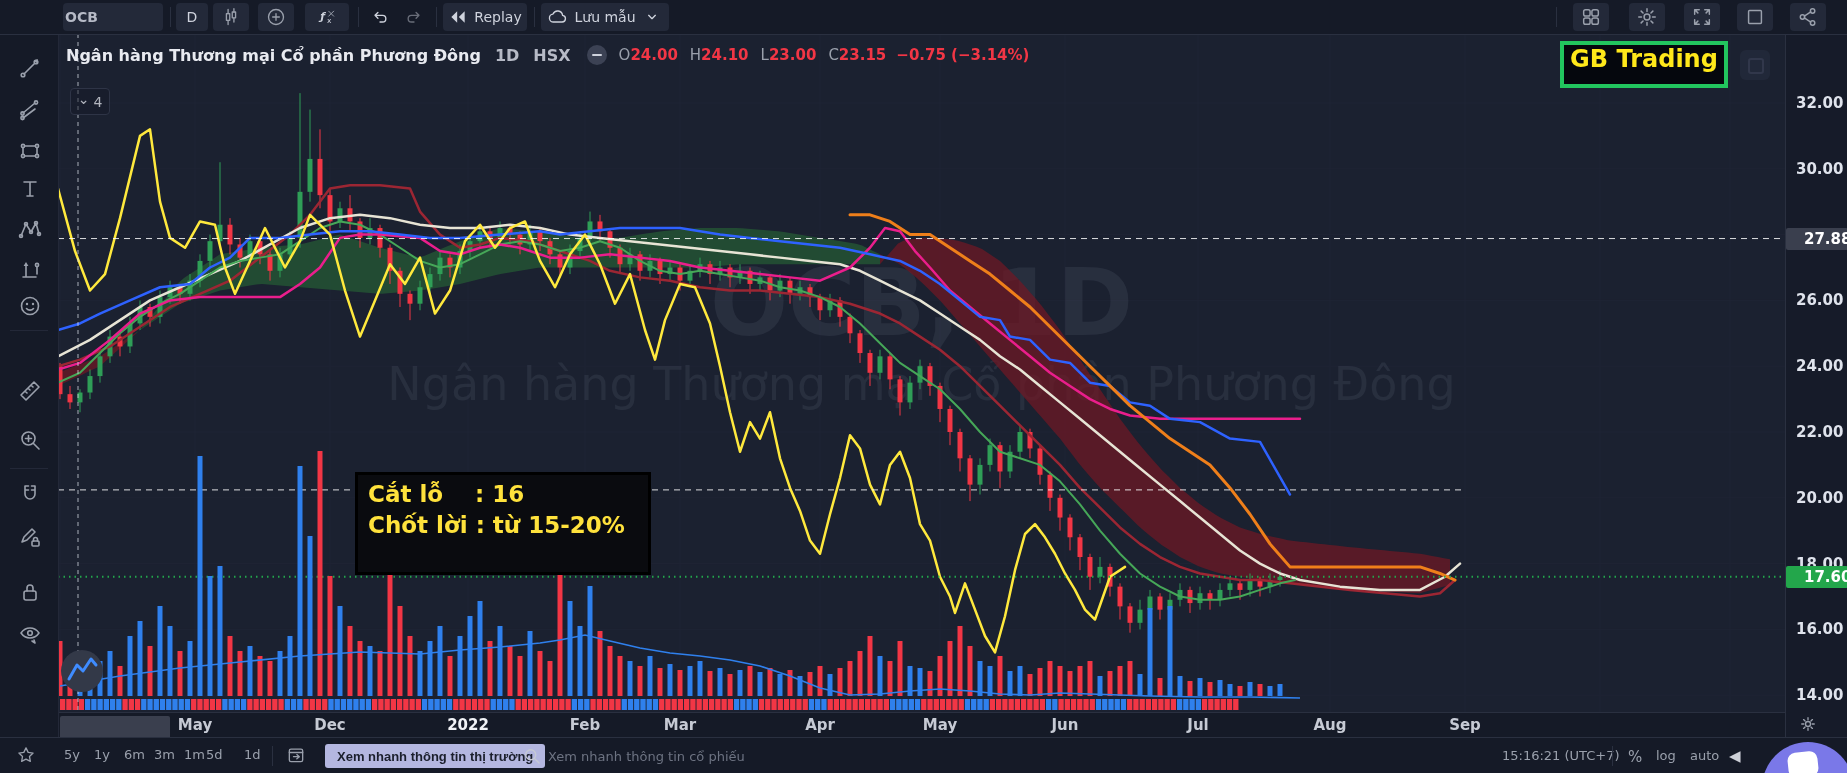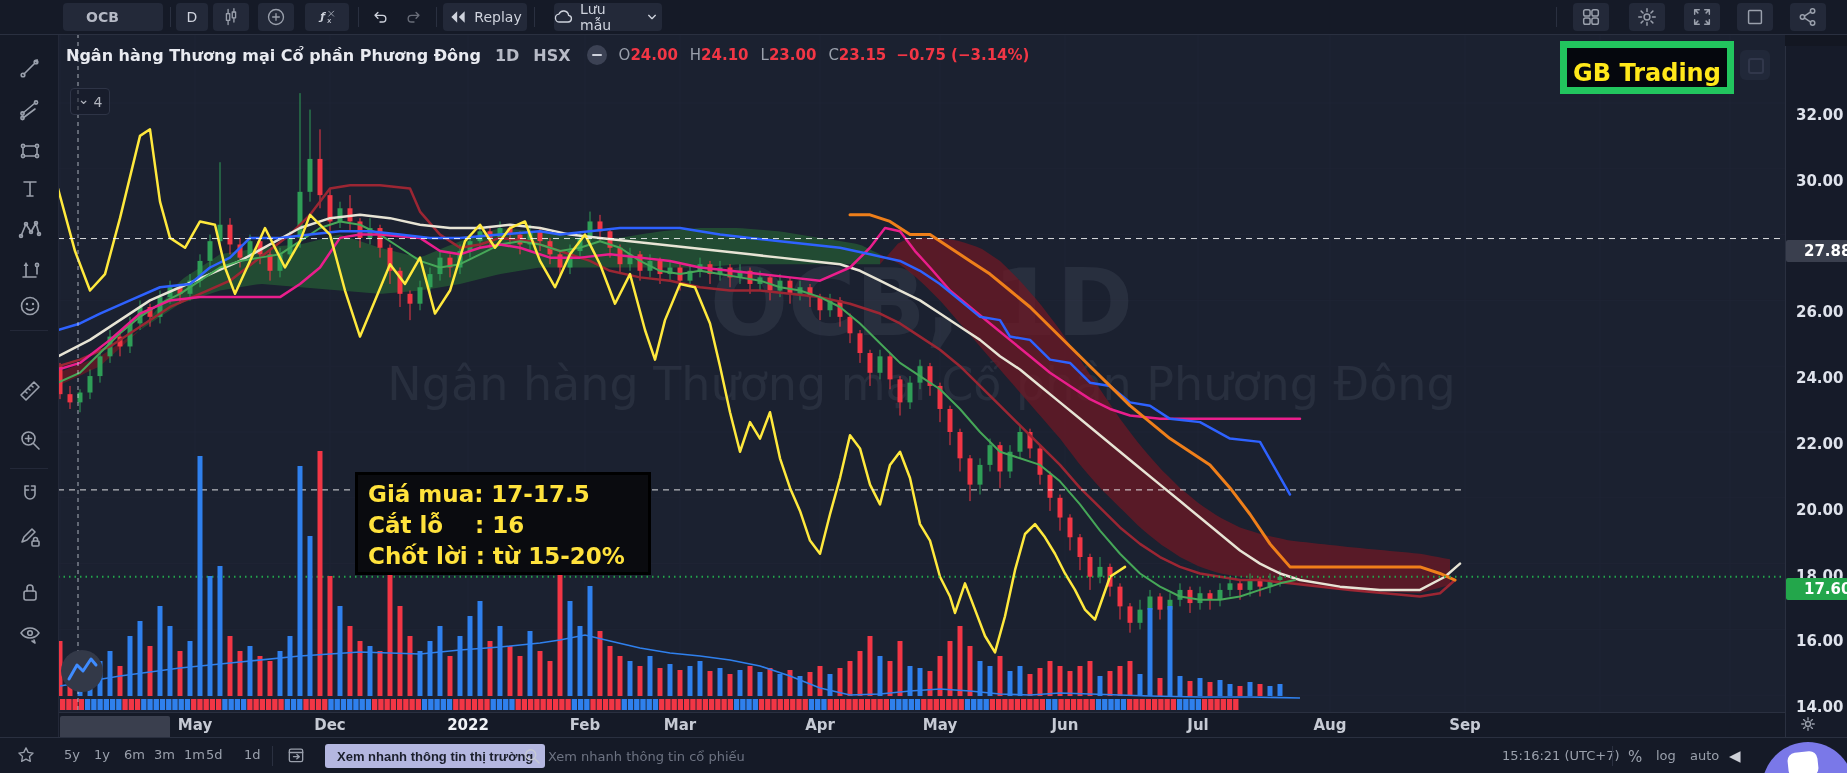--- a/index.html
+++ b/index.html
@@ -19,29 +19,29 @@
   
   .legend{position:absolute;left:66px;top:45px;z-index:20;display:flex;align-items:center;font-size:16px;white-space:nowrap;}
   .legend .t{color:#e8eaf0;font-weight:bold;}
   .legend .dim{color:#b6bac6;font-weight:bold;margin-left:14px;}
   .legend .lbl{color:#9aa0ac;margin-left:12px;font-size:15px;}
   .legend .red{color:#f23645;font-size:15px;font-weight:bold;}
   .eyecircle{width:20px;height:20px;border-radius:50%;background:#3c4254;margin-left:16px;position:relative;cursor:pointer;}
   .eyecircle:after{content:"";position:absolute;left:5px;top:9px;width:10px;height:2px;background:#cfd3dd;border-radius:1px;}
   .indbox{position:absolute;left:70px;top:88px;width:38px;height:25px;border:1px solid #2e3446;border-radius:4px;z-index:20;
           display:flex;align-items:center;justify-content:center;color:#b2b5be;font-size:14px;gap:4px;cursor:pointer;background:rgba(21,26,39,.5);}
-  .gbbadge{position:absolute;left:1560px;top:41px;width:160px;height:39px;background:#05070d;border:7px solid #22c55e;z-index:20;
-           display:flex;align-items:flex-end;justify-content:center;color:#ffe81a;font-weight:bold;font-size:24px;}
+  .gbbadge{position:absolute;left:1560px;top:41px;width:160px;height:39px;background:#05070d;border:4px solid #22c55e;z-index:20;
+           display:flex;align-items:flex-start;justify-content:center;color:#ffe81a;font-weight:bold;font-size:24px;}
   .ghostbtn{position:absolute;left:1740px;top:50px;width:30px;height:30px;border-radius:6px;background:rgba(120,130,160,.08);z-index:18;}
   .ghostbtn:after{content:"";position:absolute;left:8px;top:8px;width:12px;height:12px;border:2px solid rgba(120,130,160,.18);border-radius:3px;}
   .annot{position:absolute;left:355px;top:472px;width:296px;height:103px;background:#0a0b0f;border:3px solid #000;z-index:22;
          box-sizing:border-box;padding:4px 10px;color:#ffe23c;font-weight:bold;font-size:23px;line-height:31px;}
   .annot div{white-space:pre;}
   
-  .paxis{position:absolute;left:1785px;top:34px;width:62px;height:703px;background:#161b29;border-left:1px solid #2a3040;z-index:15;cursor:ns-resize;margin-top:12px;}
+  .paxis{position:absolute;left:1785px;top:34px;width:62px;height:703px;background:#161b29;border-left:1px solid #2a3040;z-index:15;cursor:ns-resize;}
   .plabel{position:absolute;left:10px;color:#dfe3ec;font-size:15px;font-weight:bold;white-space:nowrap;}
   .pbox{position:absolute;left:0;width:62px;height:22px;display:flex;align-items:center;padding-left:18px;box-sizing:border-box;
         color:#fff;font-size:15px;font-weight:bold;border-radius:2px;}
   .taxis{position:absolute;left:58px;top:712px;width:1727px;height:25px;background:#151a27;border-top:1px solid #2a3040;z-index:15;cursor:ew-resize;}
   .tlabel{position:absolute;top:3px;color:#c6cad4;font-size:15px;font-weight:bold;transform:translateX(-50%);}
   .tlabel.year{color:#f0f2f6;}
   .tlabel.boxed{background:#3a3f4e;border-radius:2px;padding:19px 12px;transform:none;color:#fff;}
   .axgear{position:absolute;left:1798px;top:714px;z-index:16;cursor:pointer;}
   
   .bbar{position:absolute;left:0;top:737px;width:1847px;height:36px;background:#151a27;border-top:1px solid #2a3040;z-index:30;}
@@ -670,21 +670,21 @@
         <rect x="1220.6400000000015" y="699" width="5.34" height="11" fill="#f23645"></rect>
         <rect x="1226.8800000000015" y="699" width="5.34" height="11" fill="#f23645"></rect>
         <rect x="1233.1200000000015" y="699" width="5.34" height="11" fill="#f23645"></rect>
         <line x1="78" y1="34" x2="78" y2="712" stroke="rgba(225,230,240,0.6)" stroke-width="1.2" stroke-dasharray="4,4"></line>
         <circle cx="82" cy="671" r="21" fill="#333948"></circle>
         <polyline points="69,679 77,665 83,671 91,659 96,665" fill="none" stroke="#3f8cff" stroke-width="3" stroke-linecap="round" stroke-linejoin="round"></polyline>
       </g>
     </svg>
 
   <header class="topbar">
-    <div class="tbtn" style="left:63px;width:100px;justify-content:flex-start;padding-left:23px;font-weight:bold;color:#b6bac6">
+    <div class="tbtn" style="left:63px;width:100px;justify-content:flex-start;padding-left:2px;font-weight:bold;color:#b6bac6">
       <span>OCB</span>
     </div>
     <div class="tsep" style="left:170px"></div>
     <div class="tbtn" style="left:176px;width:32px">
       <span>D</span>
     </div>
     <div class="tbtn" style="left:213px;width:36px">
       <span class="ic">
           <svg width="20" height="20" viewBox="0 0 24 24">
             <rect stroke="#9aa0ac" stroke-width="1.6" fill="none" stroke-linecap="round" stroke-linejoin="round" x="6.5" y="8" width="4" height="8"></rect>
@@ -729,21 +729,21 @@
     <div class="tsep" style="left:436px"></div>
     <div class="tbtn" style="left:443px;width:84px">
       <span class="ic">
           <svg width="20" height="20" viewBox="0 0 24 24">
             <path fill="#cfd3dd" d="M11 5v14l-7-7zM20 5v14l-7-7z"></path>
           </svg>
         </span>
       <span>Replay</span>
     </div>
     <div class="tsep" style="left:534px"></div>
-    <div class="tbtn" style="left:554px;width:108px">
+    <div class="tbtn" style="left:541px;width:128px">
       <span class="ic">
           <svg width="20" height="20" viewBox="0 0 24 24">
             <path stroke="#cfd3dd" stroke-width="1.6" fill="none" stroke-linecap="round" stroke-linejoin="round" d="M7 18h10a4 4 0 0 0 .5-7.96A6 6 0 0 0 6 8.5 4 4 0 0 0 7 18z"></path>
           </svg>
         </span>
       <span>Lưu mẫu</span>
       <span class="ic">
           <svg width="20" height="20" viewBox="0 0 24 24">
             <path stroke="#cfd3dd" stroke-width="1.6" fill="none" stroke-linecap="round" stroke-linejoin="round" d="M8 10l4 4 4-4"></path>
           </svg>
@@ -918,21 +918,20 @@
     <span style="margin-top:-6px">⌄</span>
     <span>4</span>
   </div>
 
   <div class="gbbadge">
     <span>GB Trading</span>
   </div>
   <div class="ghostbtn"></div>
 
   <div class="annot">
-    <div>Giá mua: 17-17.5</div>
     <div>Cắt lỗ    : 16</div>
     <div>Chốt lời : từ 15-20%</div>
   </div>
 
   <div class="paxis" id="price-axis">
       <div class="plabel" style="top: 60px;">32.00</div>
       <div class="plabel" style="top: 126px;">30.00</div>
       <div class="plabel" style="top: 257px;">26.00</div>
       <div class="plabel" style="top: 323px;">24.00</div>
       <div class="plabel" style="top: 389px;">22.00</div>

